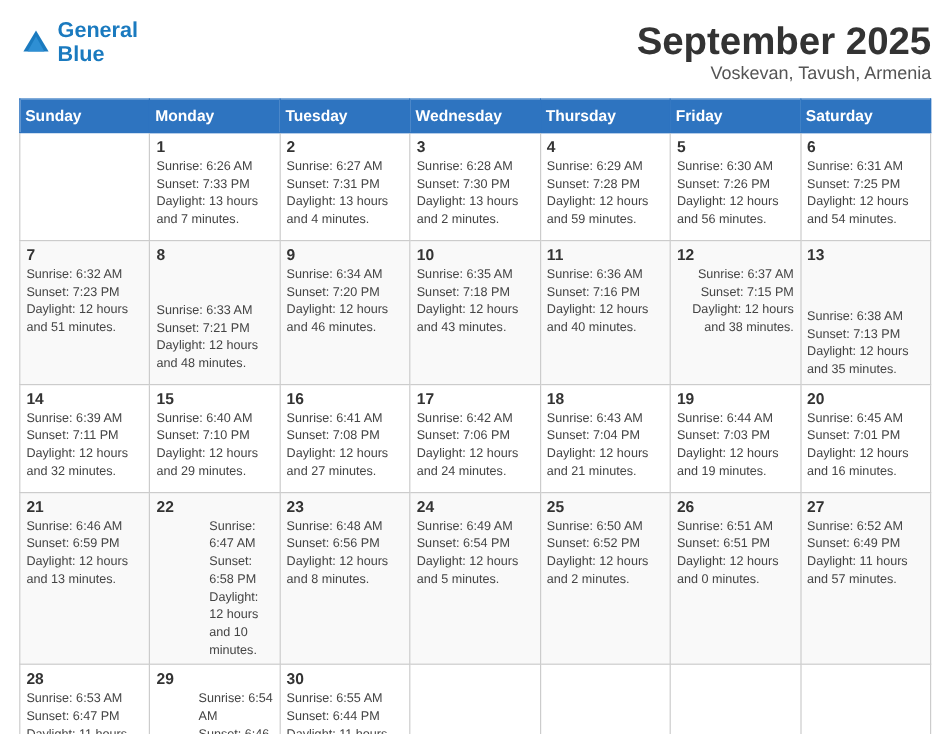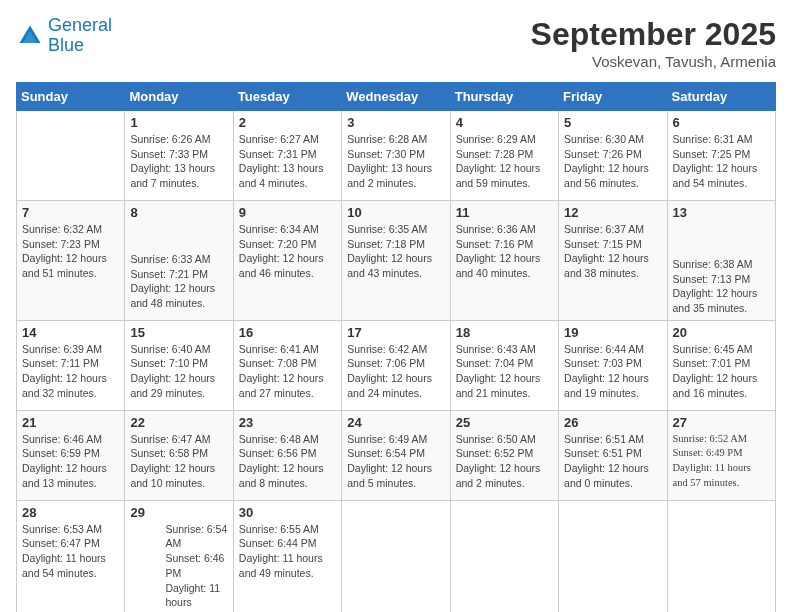--- a/index.html
+++ b/index.html
@@ -16,21 +16,21 @@
       align-items: flex-start;
       margin-bottom: 12px;
     }
     .logo {
       display: flex;
       align-items: center;
       gap: 4px;
     }
     .logo-text {
       font-size: 18px;
-      font-weight: normal;
+      font-weight: bold;
       color: #333;
       line-height: 1.1;
     }
     .logo-text span {
       color: #1a7abf;
     }
     .logo-icon {
       width: 28px;
       height: 28px;
     }
@@ -196,21 +196,21 @@
         </td>
         <td>
           <span class="day-num">11</span>
           <div class="day-info" style="white-space: pre-line;">Sunrise: 6:36 AM
 Sunset: 7:16 PM
 Daylight: 12 hours
 and 40 minutes.</div>
         </td>
         <td>
           <span class="day-num">12</span>
-          <div class="day-info" style="white-space: pre-line;">Sunrise: 6:37 AM
+          <div class="day-info" style="white-space: pre-line; text-align: right;">Sunrise: 6:37 AM
 Sunset: 7:15 PM
 Daylight: 12 hours
 and 38 minutes.</div>
         </td>
         <td>
           <span class="day-num">13</span>
           <div class="day-info" style="white-space: pre-line; margin-top: 37px;">Sunrise: 6:38 AM
 Sunset: 7:13 PM
 Daylight: 12 hours
 and 35 minutes.</div>
@@ -270,21 +270,21 @@
       <tr>
         <td>
           <span class="day-num">21</span>
           <div class="day-info" style="white-space: pre-line;">Sunrise: 6:46 AM
 Sunset: 6:59 PM
 Daylight: 12 hours
 and 13 minutes.</div>
         </td>
         <td>
           <span class="day-num">22</span>
-          <div class="day-info" style="white-space: pre-line;">Sunrise: 6:47 AM
+          <div class="day-info" style="white-space: pre-line; margin-left: 44px;">Sunrise: 6:47 AM
 Sunset: 6:58 PM
 Daylight: 12 hours
 and 10 minutes.</div>
         </td>
         <td>
           <span class="day-num">23</span>
           <div class="day-info" style="white-space: pre-line;">Sunrise: 6:48 AM
 Sunset: 6:56 PM
 Daylight: 12 hours
 and 8 minutes.</div>
@@ -305,21 +305,21 @@
         </td>
         <td>
           <span class="day-num">26</span>
           <div class="day-info" style="white-space: pre-line;">Sunrise: 6:51 AM
 Sunset: 6:51 PM
 Daylight: 12 hours
 and 0 minutes.</div>
         </td>
         <td>
           <span class="day-num">27</span>
-          <div class="day-info" style="white-space: pre-line; font-family: Liberation Serif, serif;">Sunrise: 6:52 AM
+          <div class="day-info" style="white-space: pre-line;">Sunrise: 6:52 AM
 Sunset: 6:49 PM
 Daylight: 11 hours
 and 57 minutes.</div>
         </td>
       </tr>
       <tr>
         <td>
           <span class="day-num">28</span>
           <div class="day-info" style="white-space: pre-line;">Sunrise: 6:53 AM
 Sunset: 6:47 PM

